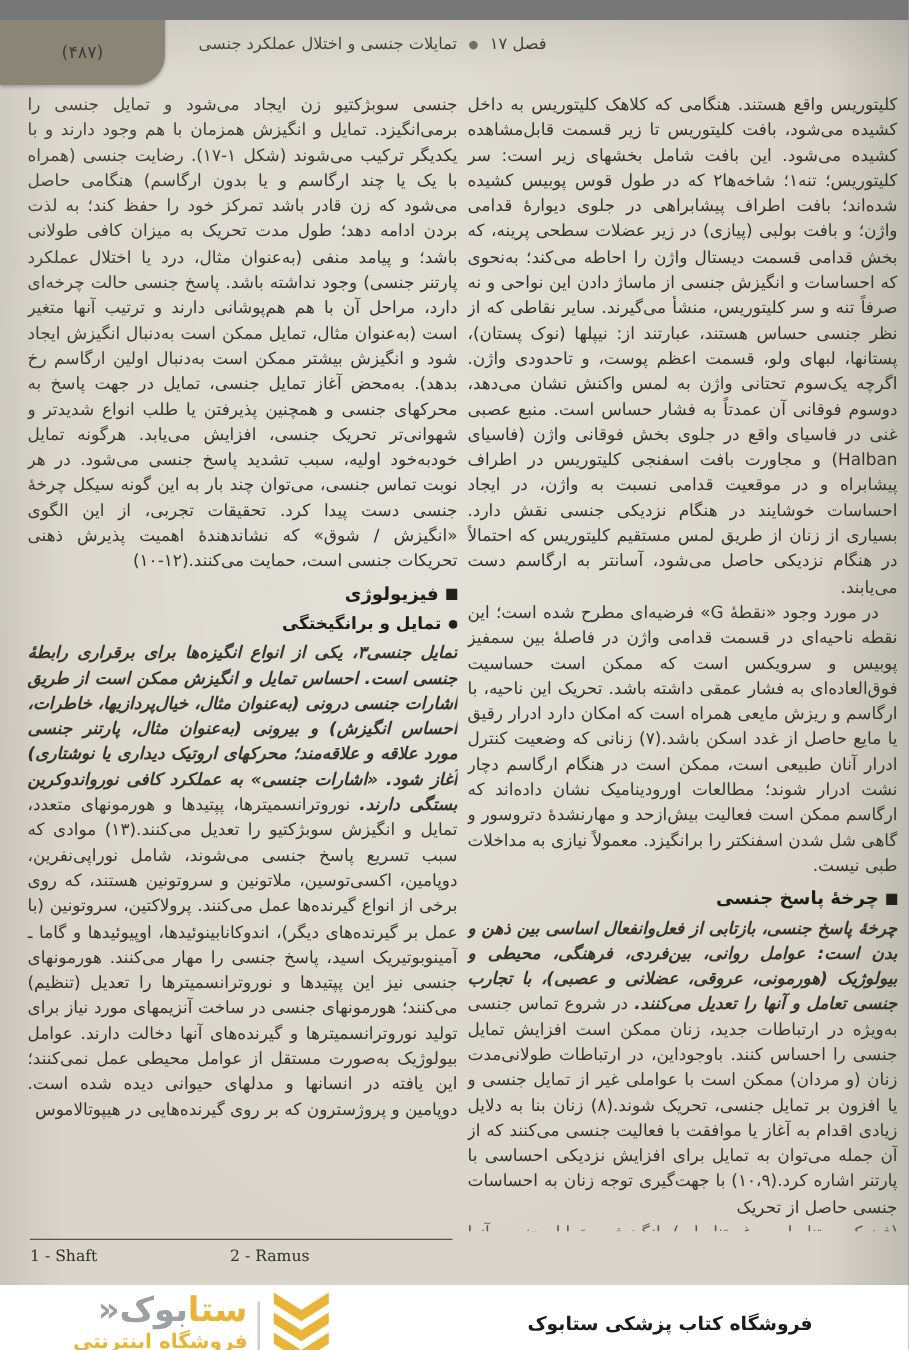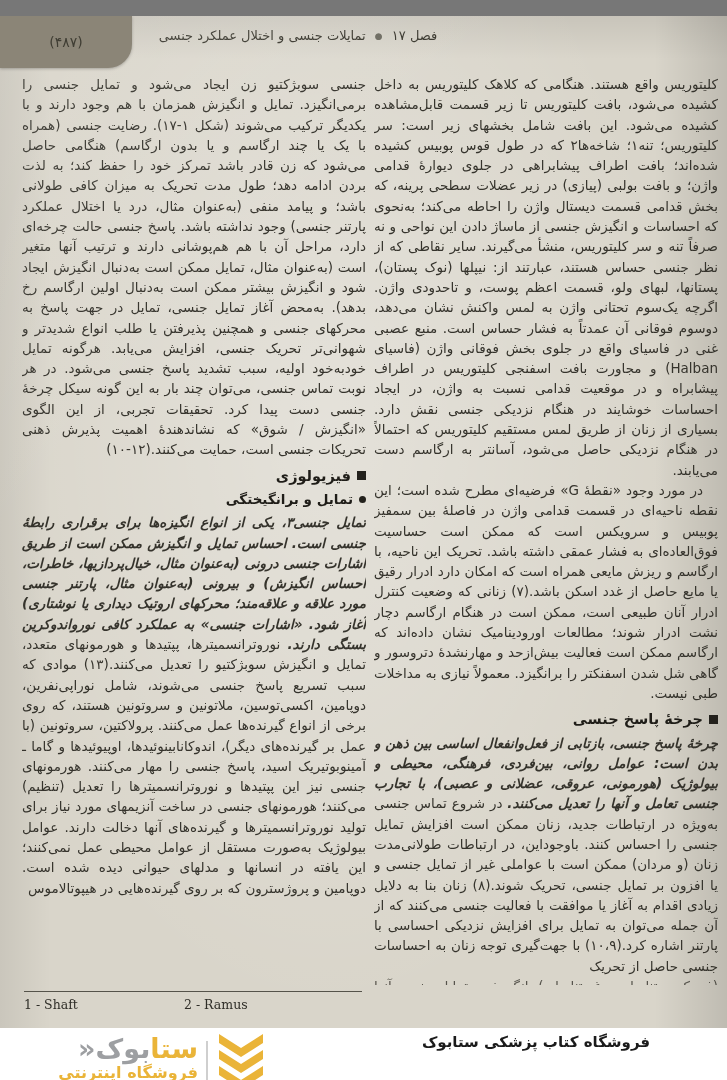--- a/index.html
+++ b/index.html
@@ -58,21 +58,21 @@
   }
   .footnotes .rule{border-top:1.3px solid #55534a; margin-bottom:5px;}
   .footnotes .fn-row{position:relative; height:18px;}
   .footnotes .fn2{position:absolute; left:160px; top:0;}
   
   .footer{
     position:absolute; left:0; top:1012px; width:727px; height:68px;
     background:#ffffff; z-index:3;
   }
   .store-title{
-    position:absolute; top:5px; right:26px; width:330px;
+    position:absolute; top:22px; right:26px; width:330px;
     direction:rtl; text-align:center;
     font-size:15px; font-weight:bold; color:#1b1b1b;
   }
   .store-url{
     position:absolute; top:31px; right:8px;
     font-size:18px; font-weight:bold; letter-spacing:7px; color:#1b1b1b;
     white-space:nowrap;
   }
   .store-url .accent{color:#e9b335;}
   .logo-word{

